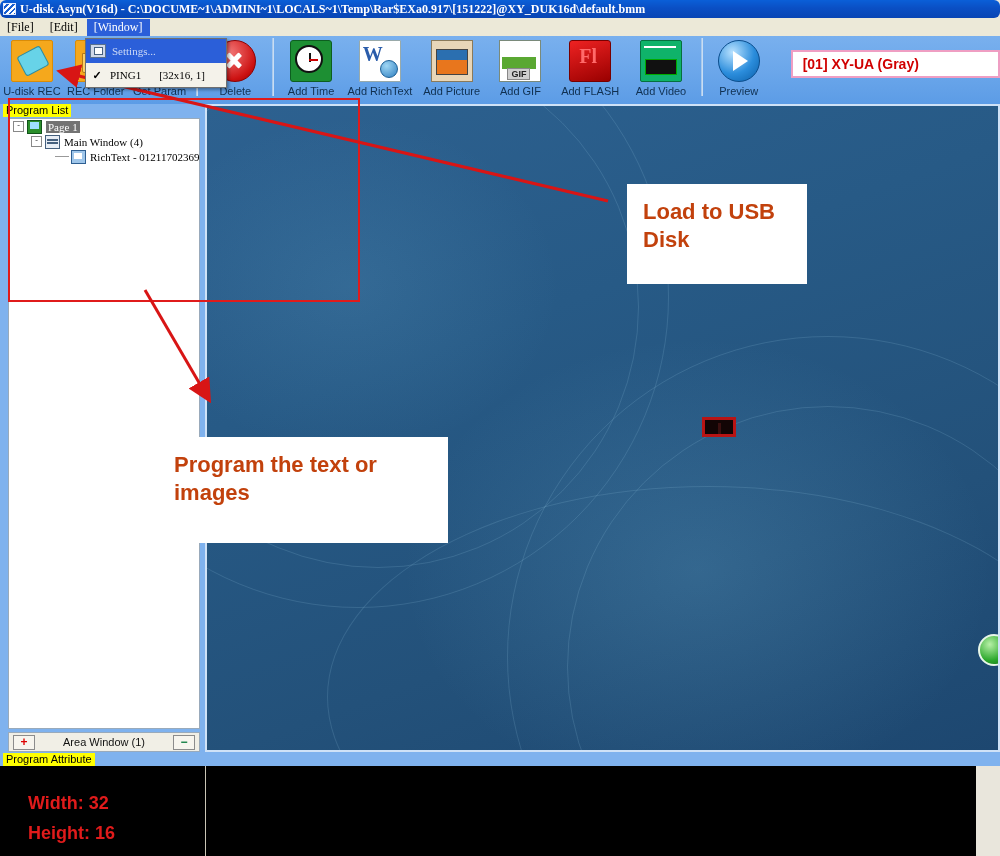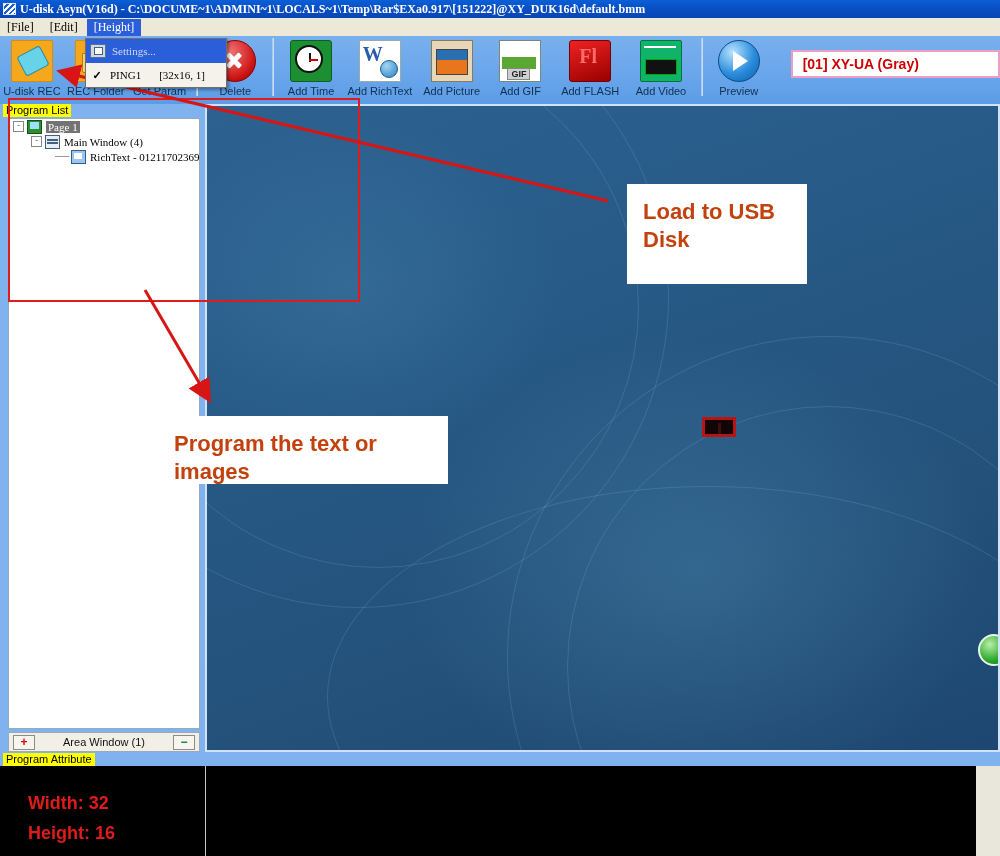--- a/index.html
+++ b/index.html
@@ -7,21 +7,21 @@
     width:1000px;height:856px;overflow:hidden;position:relative;
     font-family:"Liberation Sans", sans-serif;
     background:#e9e6dc;
   }
   
   #titlebar{
     position:absolute;left:0;top:0;width:1000px;height:18px;
     background:linear-gradient(180deg,#0a5fd8 0%,#0a4fc4 45%,#0845b4 100%);
     display:flex;align-items:center;
     color:#fff;font-family:"Liberation Serif", serif;font-weight:bold;font-size:12px;
-    white-space:nowrap;overflow:hidden;
+    white-space:nowrap;overflow:hidden;border-radius:6px;
   }
   #title-icon{
     width:13px;height:12px;margin:0 4px 0 3px;flex:0 0 auto;
     background:repeating-linear-gradient(135deg,#fff 0 2px,#1b5fd0 2px 4px);
     border:1px solid #dfe9ff;box-sizing:border-box;
   }
   #title-text{letter-spacing:0px;font-size:12px;}
 
   
   #menubar{
@@ -246,35 +246,35 @@
   #ann-rect{
     position:absolute;left:8px;top:98px;width:352px;height:204px;
     border:2px solid #e01b1b;box-sizing:border-box;z-index:20;pointer-events:none;
   }
   .callout{
     position:absolute;background:#fff;z-index:22;
     color:#c2410c;font-weight:bold;font-size:22px;line-height:28px;
     padding:14px 16px;box-sizing:border-box;
   }
   #callout-usb{left:627px;top:184px;width:180px;height:100px;}
-  #callout-prog{left:158px;top:416px;width:290px;height:68px;}
+  #callout-prog{left:158px;top:437px;width:290px;height:106px;}
   #ann-svg{position:absolute;left:0;top:0;width:1000px;height:856px;z-index:21;pointer-events:none;}
 </style>
 </head>
 <body>
 
 <div id="titlebar">
   <div id="title-icon"></div>
   <div id="title-text">U-disk Asyn(V16d)  -  C:\DOCUME~1\ADMINI~1\LOCALS~1\Temp\Rar$EXa0.917\[151222]@XY_DUK16d\default.bmm</div>
 </div>
 
 <div id="menubar">
   <div class="menu-item">[File]</div>
   <div class="menu-item">[Edit]</div>
-  <div class="menu-item active">[Height]</div>
+  <div class="menu-item active">[Window]</div>
 </div>
 
 <div id="toolbar">
 
   <div class="tool">
     <div class="ico ico-udisk"></div>
     <div class="lbl">U-disk REC</div>
   </div>
 
   <div class="tool">

